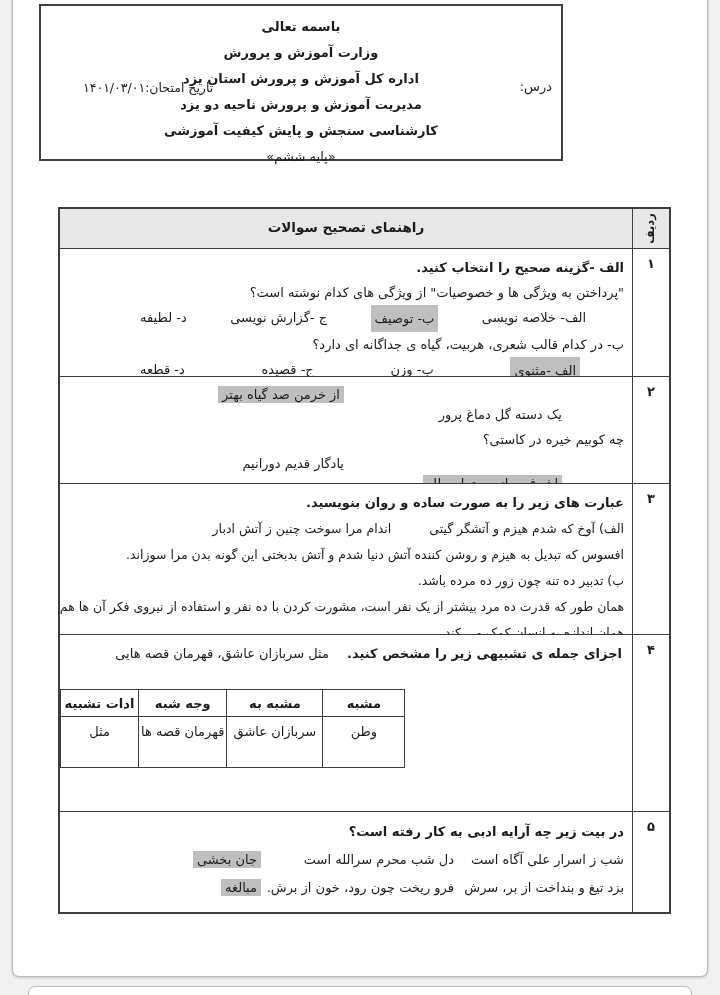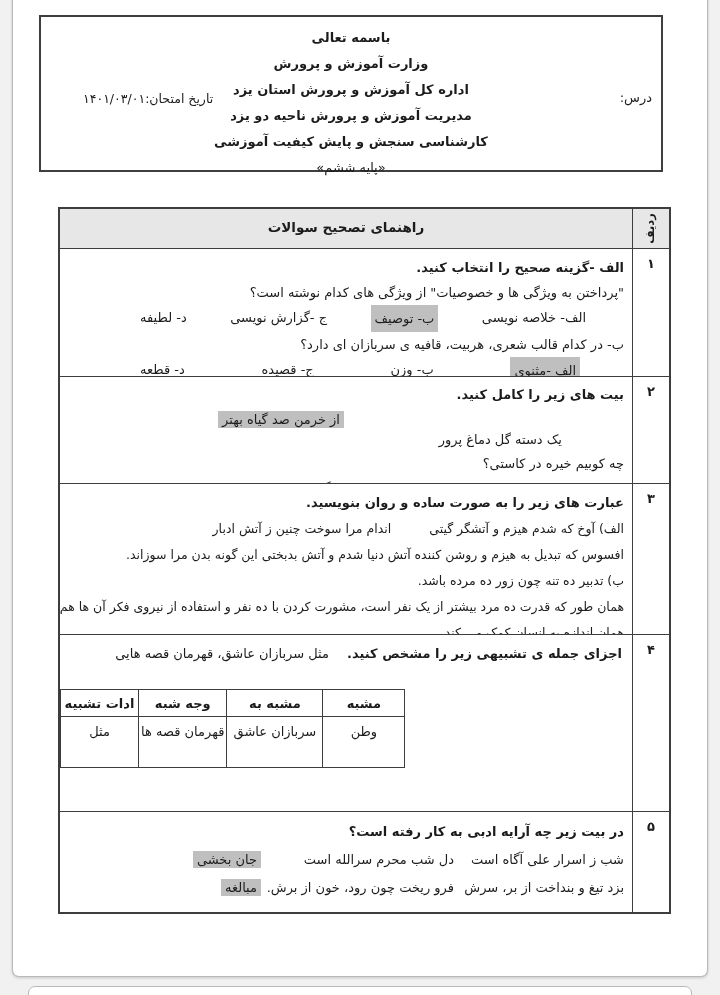--- a/index.html
+++ b/index.html
@@ -23,21 +23,21 @@
     box-shadow:0 1px 3px rgba(0,0,0,.18);
   }
   .page2 {
     position:absolute; left:28px; top:986px; width:664px; height:40px;
     background:#ffffff; border:1px solid #b9b9b9;
     border-radius:7px 7px 0 0;
   }
 
   
   .hbox {
-    position:absolute; left:26px; top:21px; width:624px; height:157px;
+    position:absolute; left:26px; top:10px; width:524px; height:157px;
     border:2px solid #3f3f3f;
   }
   .hcenter { text-align:center; padding-top:8px; }
   .hcenter div { height:26px; line-height:26px; font-size:13px; font-weight:bold; }
   .hcenter div.reg { font-weight:normal; }
   .course { position:absolute; right:9px;  top:73px; font-size:13px; }
   .edate  { position:absolute; left:42px;  top:74px; font-size:12.5px; }
 
   
   .gtable {
@@ -138,34 +138,33 @@
       <div class="cell-num">۱</div>
       <div class="cell-body">
         <div class="b nw">الف -گزینه صحیح را انتخاب کنید.</div>
         <div class="nw">"پرداختن به ویژگی ها و خصوصیات" از ویژگی های کدام نوشته است؟</div>
         <div class="optrow o1">
           <span class="nw">الف- خلاصه نویسی</span>
           <span class="nw hl">ب- توصیف</span>
           <span class="nw">ج -گزارش نویسی</span>
           <span class="nw">د- لطیفه</span>
         </div>
-        <div class="nw">ب- در کدام قالب شعری، هربیت، قافیه ی سربازان ای دارد؟</div>
+        <div class="nw">ب- در کدام قالب شعری، هربیت، گیاه ی جداگانه ای دارد؟</div>
         <div class="optrow o2">
           <span class="nw hl">الف -مثنوی</span>
           <span class="nw">ب- وزن</span>
           <span class="nw">ج- قصیده</span>
           <span class="nw">د- قطعه</span>
         </div>
       </div>
     </div>
 
     <div class="trow h-r2 r2">
       <div class="cell-num">۲</div>
       <div class="cell-body">
-        <div class="b nw">بیت های زیر را کامل کنید.</div>
         <div class="couplet">
           <span class="cp-r nw">یک دسته گل دماغ پرور</span>
           <span class="cp-l nw"><span class="hl">از خرمن صد گیاه بهتر</span></span>
         </div>
         <div class="couplet">
           <span class="cp-l nw">چه کوبیم خیره در کاستی؟</span>
         </div>
         <div class="couplet">
           <span class="cp-r nw"><span class="hl">اشرف و انجب تمام ملل</span></span>
           <span class="cp-l nw">یادگار قدیم دورانیم</span>

